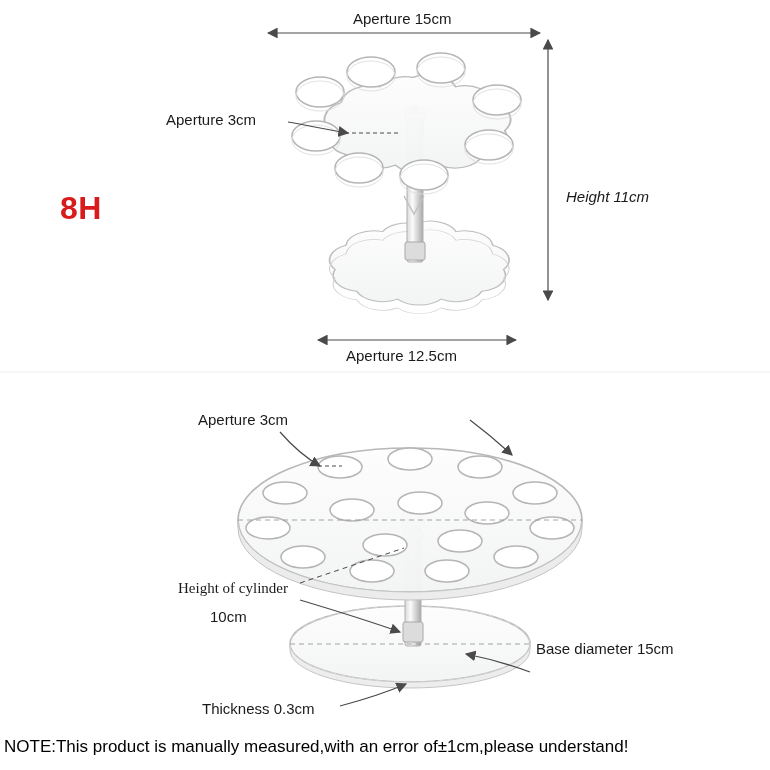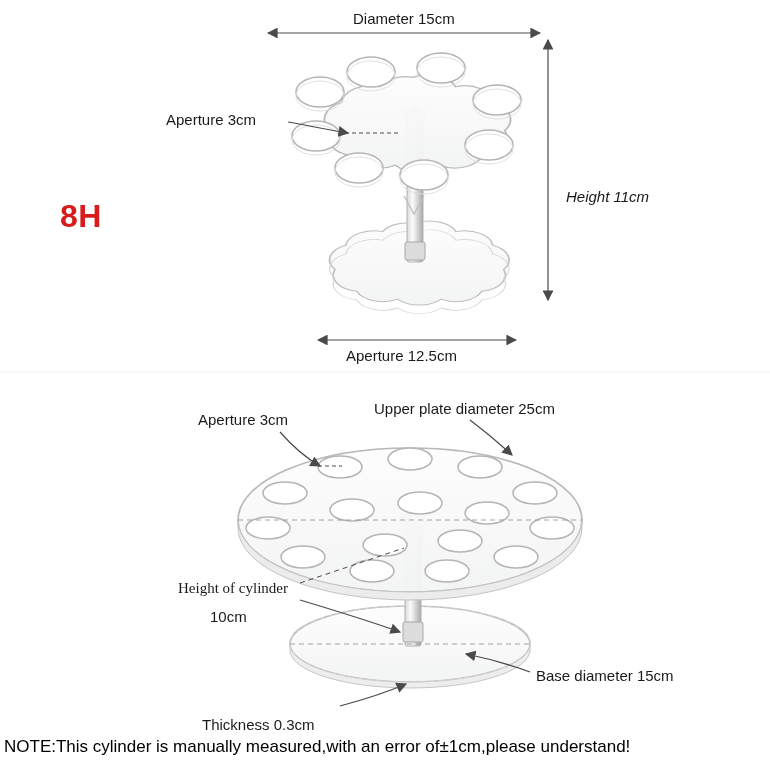--- a/index.html
+++ b/index.html
@@ -30,21 +30,21 @@
   #panel-16h { top: 375px; height: 345px; }
 
   .model-label {
     position: absolute;
     color: #d81b1b;
     font-weight: bold;
     letter-spacing: 0.5px;
   }
   #label-8h {
     left: 60px;
-    top: 198px;
+    top: 190px;
     font-size: 32px;
   }
 
   .note {
     position: absolute;
     left: 4px;
     top: 737px;
     font-size: 17px;
     color: #000;
     white-space: nowrap;
@@ -244,39 +244,38 @@
 
       <line x1="238" y1="520" x2="582" y2="520" stroke-dasharray="5 4" stroke-width="0.9" stroke="#9a9a9a"></line>
       <line x1="290" y1="644" x2="530" y2="644" stroke-dasharray="5 4" stroke-width="0.9" stroke="#9a9a9a"></line>
     </g>
   </svg>
 
   <div class="panel" id="panel-8h">
     <div class="model-label" id="label-8h">8H</div>
   </div>
 
-  <div class="ann" style="left:353px; top:10px;">Diameter 15cm</div>
+  <div class="ann" style="left:353px; top:10px;">Aperture 15cm</div>
 
   <div class="ann" style="left:166px; top:111px;">Aperture 3cm</div>
 
   <div class="ann" style="left:566px; top:188px;font-style:italic;">Height 11cm</div>
 
   <div class="ann" style="left:346px; top:347px;">Aperture 12.5cm</div>
 
   <div class="panel" id="panel-16h">
     
   </div>
 
   <div class="ann" style="left:198px; top:411px;">Aperture 3cm</div>
 
-  <div class="ann" style="left:374px; top:400px;">Upper plate diameter 25cm</div>
 
   <div class="ann" style="left:178px; top:580px;font-family:Liberation Serif, serif;">Height of cylinder</div>
 
   <div class="ann" style="left:210px; top:608px;">10cm</div>
 
-  <div class="ann" style="left:536px; top:667px;">Base diameter 15cm</div>
-
-  <div class="ann" style="left:202px; top:700px;margin-top:16px;">Thickness 0.3cm</div>
-
-  <div class="note">NOTE:This cylinder is manually measured,with an error of±1cm,please understand!</div>
+  <div class="ann" style="left:536px; top:640px;">Base diameter 15cm</div>
+
+  <div class="ann" style="left:202px; top:700px;">Thickness 0.3cm</div>
+
+  <div class="note">NOTE:This product is manually measured,with an error of±1cm,please understand!</div>
 
 </div>
 
 </body></html>

